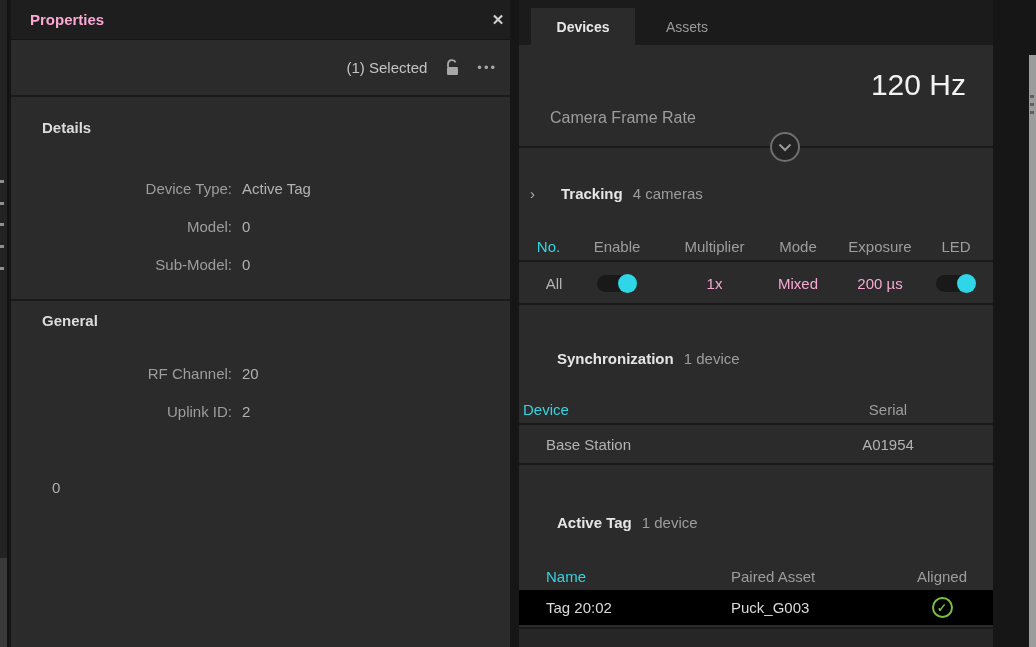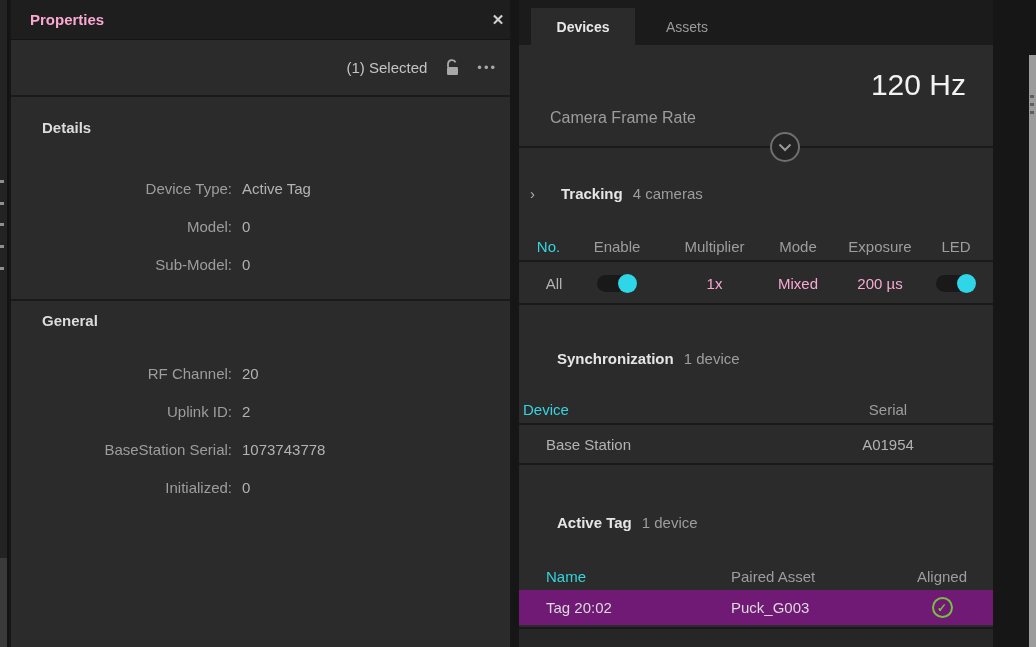--- a/index.html
+++ b/index.html
@@ -71,21 +71,21 @@
 
   .two-col { position:absolute; left:0; right:0; height:26px; display:flex; align-items:center; }
   .two-col .c1 { flex:1; padding-left:4px; }
   .two-col .c2 { width:170px; margin-right:20px; text-align:center; }
   .two-col.rowvals .c1 { padding-left:27px; color:#b2b2b2; }
   .two-col.rowvals .c2 { color:#b2b2b2; }
 
   .three-col { position:absolute; left:0; right:0; display:grid; grid-template-columns:185px 170px 1fr; align-items:center; padding-left:27px; }
   .three-col > div:nth-child(3) { text-align:center; padding-right:10px; }
 
-  #tag-row { background:#701a75; }
+  #tag-row { background:#000000; }
   #tag-row > div { color:#dadada; }
 
   .check-circle { width:21px; height:21px; border:2px solid #76c042; border-radius:50%;
                   display:inline-flex; align-items:center; justify-content:center;
                   color:#76c042; font-size:12px; font-weight:bold; line-height:1; }
   #rp-bottom { position:absolute; left:0; top:627px; right:0; height:20px; background:#262626; border-top:2px solid #1a1a1a; }
 
   svg { display:block; }
 </style>
 </head>
@@ -137,26 +137,21 @@
 
     <div class="section-title" style="top:308px">General</div>
     <div class="prop-row" style="top:361px">
       <span class="prop-label">RF Channel:</span>
       <span class="prop-value">20</span>
     </div>
     <div class="prop-row" style="top:399px">
       <span class="prop-label">Uplink ID:</span>
       <span class="prop-value">2</span>
     </div>
-    <div class="prop-row" style="top:437px">
-      <span class="prop-label">BaseStation Serial:</span>
-      <span class="prop-value">1073743778</span>
-    </div>
     <div class="prop-row" style="top:475px">
-      <span class="prop-label">Initialized:</span>
       <span class="prop-value">0</span>
     </div>
   </div>
 
   <div id="right-panel" class="panel">
     <div id="tabbar">
       <div id="tab-devices" class="tab active">Devices</div>
       <div id="tab-assets" class="tab inactive">Assets</div>
       <span class="close-x" style="left:478px; top:2px">✕</span>
     </div>

